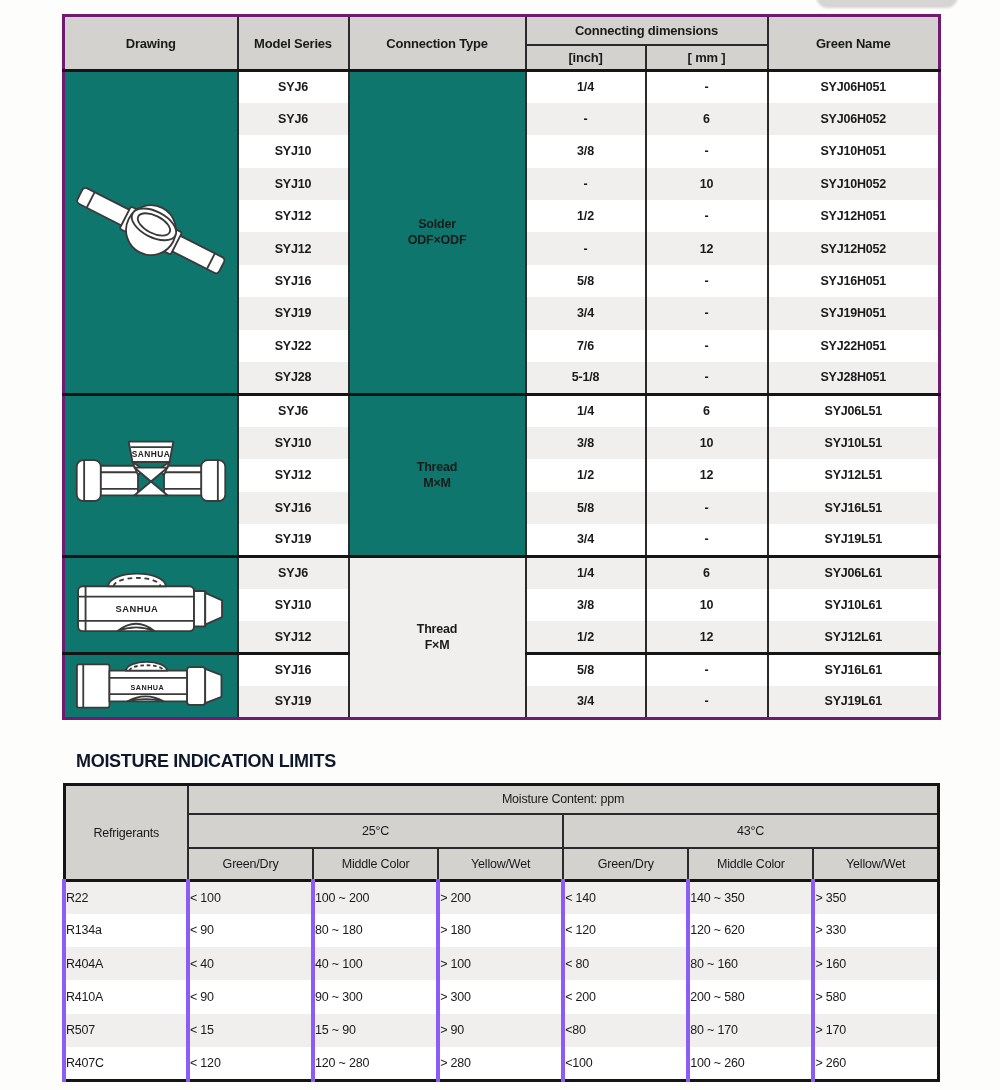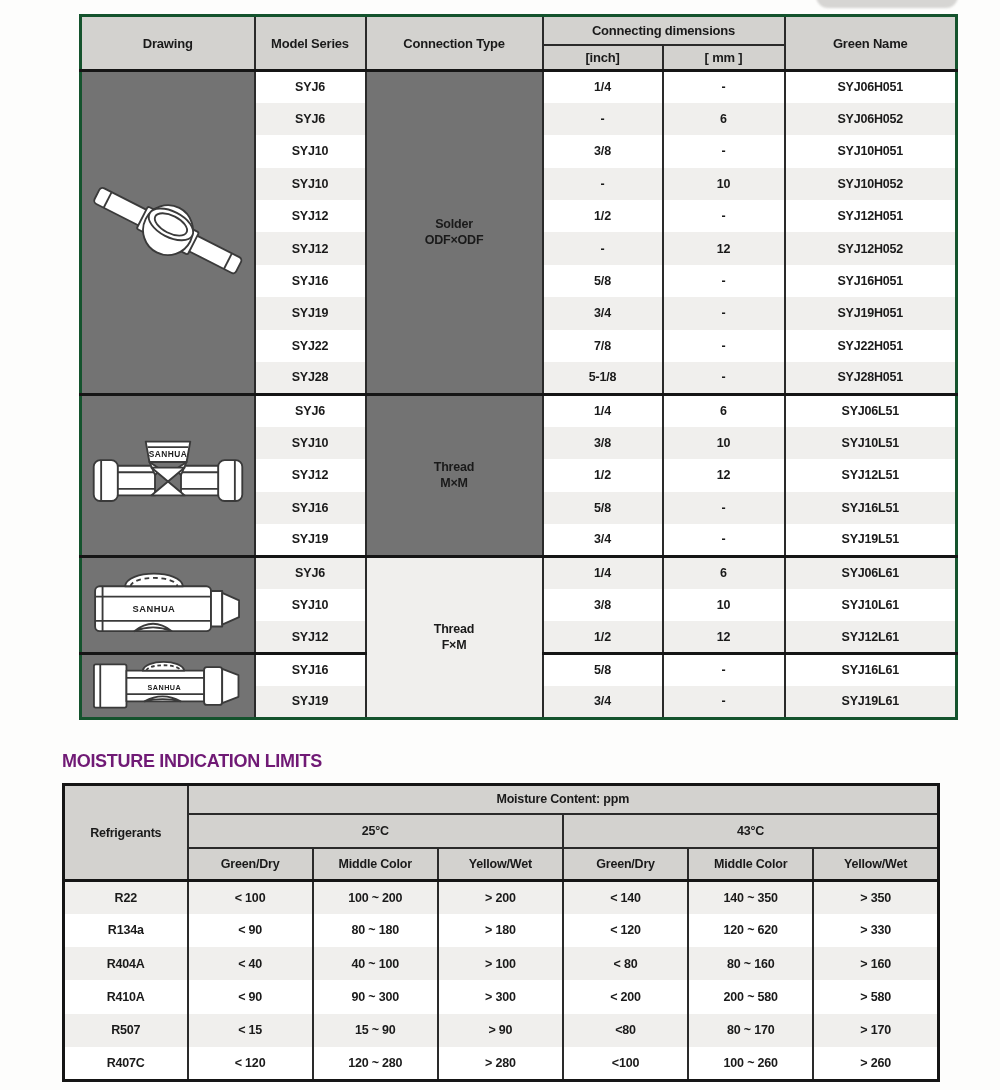--- a/index.html
+++ b/index.html
@@ -11,62 +11,62 @@
   
   .corner-artifact{
     position:absolute;left:816px;top:-16px;width:142px;height:24px;
     background:#d6d5d3;border-radius:12px;filter:blur(1px);
   }
 
   table{border-collapse:collapse;table-layout:fixed;}
 
   
   #product-table{
-    position:absolute;left:79px;top:14px;width:876px;
-    border:3px solid #14532d;
+    position:absolute;left:62px;top:14px;width:876px;
+    border:3px solid #701a75;
     padding-left:17px;
   }
   #product-table th{
     background:#d3d2cf;font-weight:bold;font-size:13px;letter-spacing:-0.2px;
     border:2px solid #2a2a2a;padding:0;text-align:center;vertical-align:middle;
   }
   #product-table td{
     border-left:2px solid #2a2a2a;border-right:2px solid #2a2a2a;
     border-top:none;border-bottom:none;
     padding:0;text-align:center;vertical-align:middle;
     font-size:12.5px;font-weight:bold;letter-spacing:-0.2px;background:#fff;
   }
   #product-table thead tr.h1{height:29px;}
   #product-table thead tr.h2{height:26px;}
   #product-table tbody tr{height:32.4px;}
   #product-table tr.sec td{border-top:3px solid #151515;}
   #product-table tr.grp td{border-top:3px solid #151515;}
   #product-table tr.g td.d{background:#f0efed;}
-  #product-table td.cw{background:#737373;}
+  #product-table td.cw{background:#0f766e;}
   #product-table td.cg{background:#f0efed;}
   .conn div{line-height:1.3;}
 
   
   .moisture-title{
-    position:absolute;left:62px;top:751px;
-    font-size:18px;font-weight:bold;letter-spacing:-0.3px;color:#701a75;
+    position:absolute;left:76px;top:751px;
+    font-size:18px;font-weight:bold;letter-spacing:-0.3px;color:#0f172a;
   }
   #moisture-table{
     position:absolute;left:62px;top:783px;width:878px;
     border:3px solid #151515;
   }
   #moisture-table th{
-    background:#d3d2cf;font-weight:bold;font-size:12.5px;letter-spacing:-0.2px;
+    background:#d3d2cf;font-weight:normal;font-size:12.5px;letter-spacing:-0.2px;
     border:2px solid #2a2a2a;padding:4px;vertical-align:middle;
   }
   #moisture-table td{
-    border-left:2px solid #8b5cf6;border-right:2px solid #2a2a2a;
+    border-left:4px solid #8b5cf6;border-right:2px solid #2a2a2a;
     border-top:none;border-bottom:none;
-    padding:0;text-align:center;vertical-align:middle;
-    font-size:12.5px;font-weight:bold;letter-spacing:-0.2px;background:#fff;
+    padding:0;text-align:left;vertical-align:middle;
+    font-size:12.5px;font-weight:normal;letter-spacing:-0.2px;background:#fff;
   }
   #moisture-table tbody tr{height:33.3px;}
   #moisture-table tr.bsep td{border-top:3px solid #151515;}
   #moisture-table tr.g td{background:#f0efed;}
 
   svg{display:block;margin:0 auto;}
   .svg-brand{
     font-family:"Liberation Sans","DejaVu Sans",sans-serif;
     font-weight:bold;fill:#222;letter-spacing:0.5px;
   }
@@ -162,21 +162,21 @@
       <td class="d">SYJ16H051</td>
     </tr>
     <tr class="g">
       <td class="d">SYJ19</td>
       <td class="d">3/4</td>
       <td class="d">-</td>
       <td class="d">SYJ19H051</td>
     </tr>
     <tr>
       <td class="d">SYJ22</td>
-      <td class="d">7/8</td>
+      <td class="d">7/6</td>
       <td class="d">-</td>
       <td class="d">SYJ22H051</td>
     </tr>
     <tr class="g">
       <td class="d">SYJ28</td>
       <td class="d">5-1/8</td>
       <td class="d">-</td>
       <td class="d">SYJ28H051</td>
     </tr>
   </tbody>

